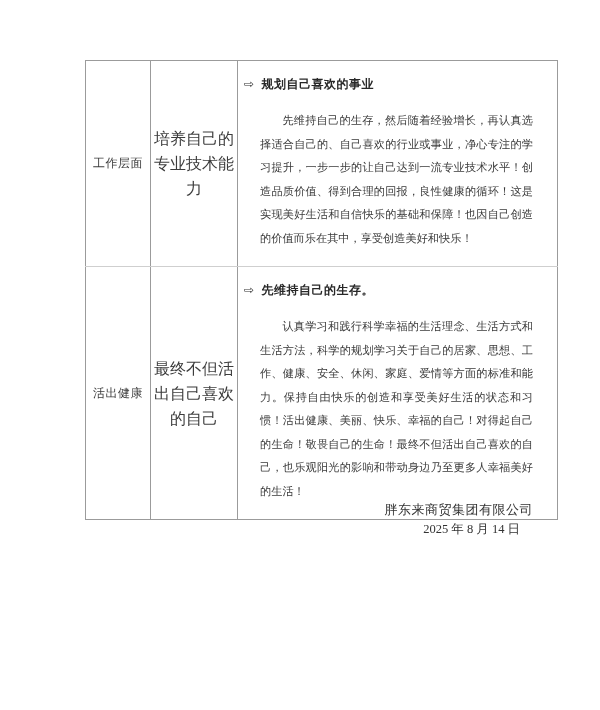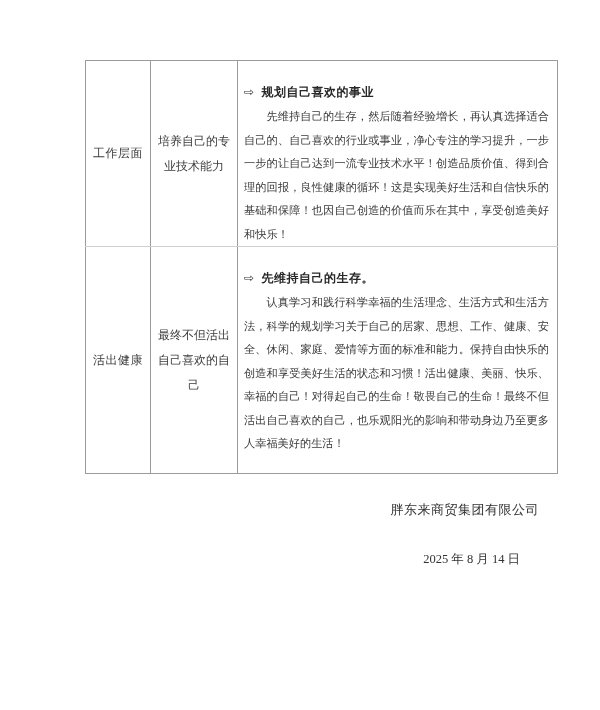--- a/index.html
+++ b/index.html
@@ -34,66 +34,66 @@
     text-align: center;
     vertical-align: middle;
     font-size: 12px;
     color: #3c3c3c;
     letter-spacing: 0.5px;
   }
   td.cell-ability {
     width: 80px;
     text-align: center;
     vertical-align: middle;
-    font-size: 12px;
+    font-size: 16px;
     line-height: 25px;
     color: #3c3c3c;
     padding: 17px 3px;
   }
   td.cell-detail {
     width: 305px;
     vertical-align: top;
     padding: 15px 8px 0 6px;
     font-size: 11.2px;
   }
   .detail-heading {
     font-weight: bold;
     font-size: 12px;
     color: #282828;
-    margin: 8px 0 4px 0;
+    margin: 0 0 4px 0;
     letter-spacing: 0.5px;
     white-space: nowrap;
   }
   .arrow-icon {
     font-family: "DejaVu Sans", sans-serif;
     font-weight: normal;
     font-size: 12px;
     margin-right: 7px;
     color: #2e2e2e;
   }
   .detail-body {
-    margin: 0;
+    margin: 16px;
     text-indent: 2em;
     text-align: justify;
     line-height: 23.5px;
     color: #3a3a3a;
   }
   .footer-company {
     position: absolute;
     top: 501px;
-    left: 16px;
+    left: 10px;
     width: 523px;
     text-align: right;
     font-size: 13px;
     color: #333333;
     letter-spacing: 0.5px;
   }
   .footer-date {
     position: absolute;
-    top: 551px;
+    top: 521px;
     left: 0;
     width: 520px;
     text-align: right;
     font-size: 12.5px;
     color: #333333;
   }
 </style>
 </head>
 <body>
 

